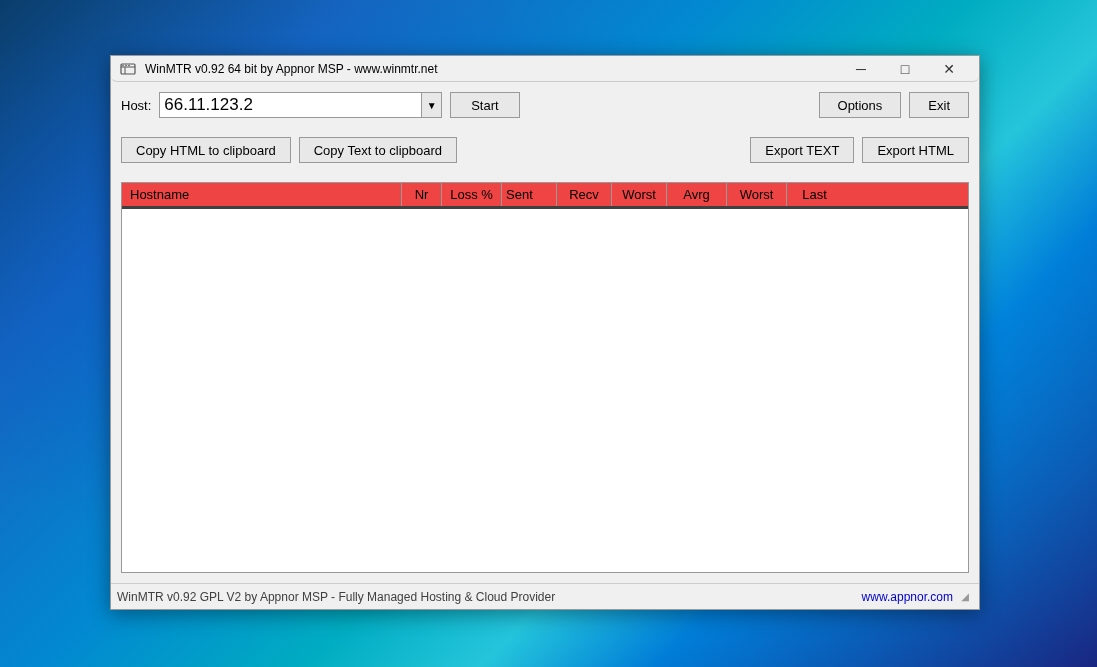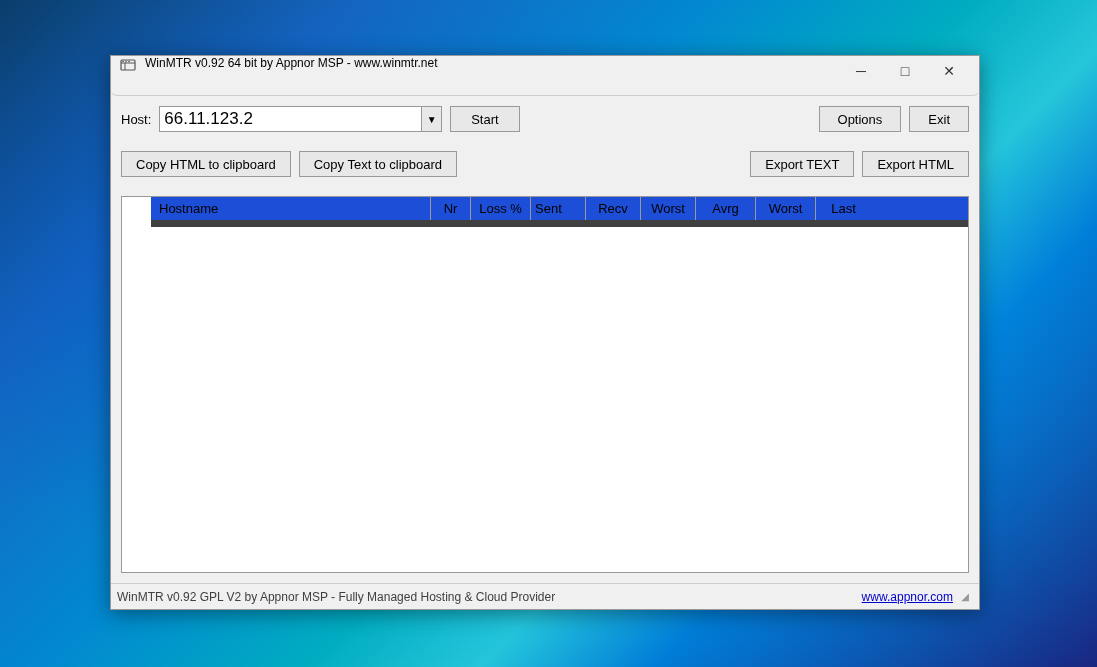--- a/index.html
+++ b/index.html
@@ -45,21 +45,22 @@
       border: 1px solid #999;
       box-shadow: 0 4px 20px rgba(0,0,0,0.4);
       z-index: 10;
       display: flex;
       flex-direction: column;
     }
 
     
     .title-bar {
       display: flex;
-      height: 40px;
+      align-items: center;
+      height: 26px;
       background: #f0f0f0;
       border-bottom: 1px solid #ccc;
       padding: 0 8px;
       flex-shrink: 0;
       border-radius: 6px;
     }
 
     .title-bar-icon {
       width: 18px;
       height: 18px;
@@ -209,24 +210,23 @@
       flex: 1;
       border: 1px solid #999;
       background: white;
       overflow: hidden;
       display: flex;
       flex-direction: column;
     }
 
     .table-header {
       display: flex;
-      background: #1d4ed8;
-      border-bottom: 7px solid #404040;
-      flex-shrink: 0;
-      margin-left: 29px;
+      background: #ef4444;
+      border-bottom: 3px solid #404040;
+      flex-shrink: 0;
     }
 
     .col-hostname {
       width: 280px;
       flex-shrink: 0;
       padding: 4px 8px;
       border-right: 1px solid #999;
       font-size: 13px;
     }
 
@@ -320,21 +320,20 @@
 
     .status-text {
       flex: 1;
       font-size: 12px;
       color: #404040;
     }
 
     .status-link {
       font-size: 12px;
       color: #0000cc;
-      text-decoration: underline;
       cursor: pointer;
       padding-right: 4px;
     }
 
     .status-resize {
       width: 16px;
       height: 16px;
       display: flex;
       align-items: center;
       justify-content: center;

